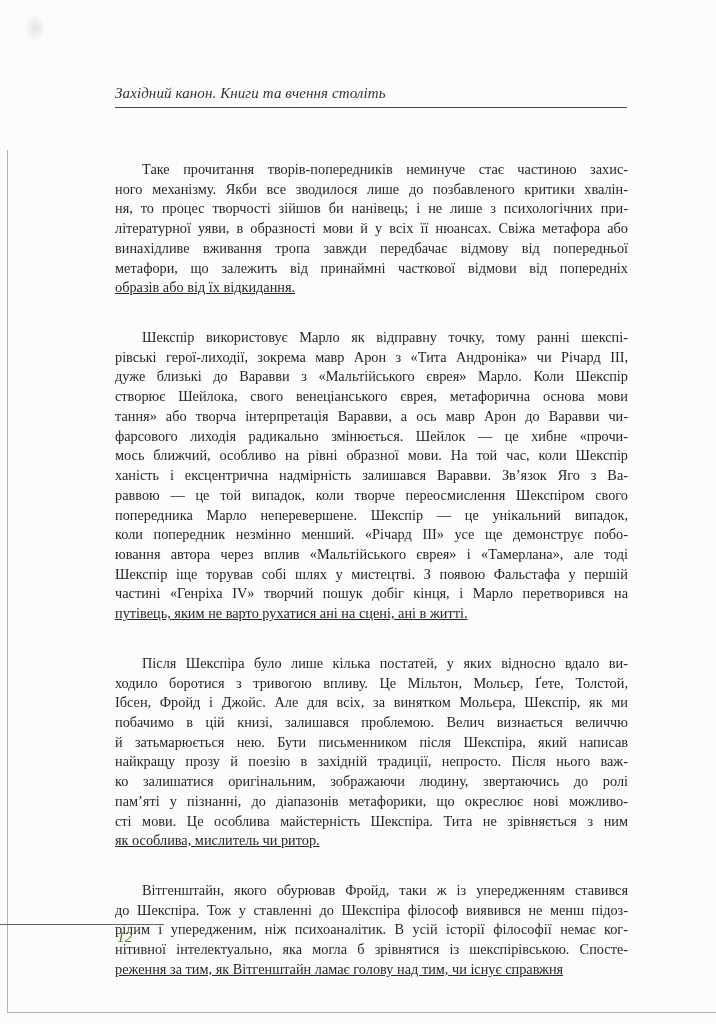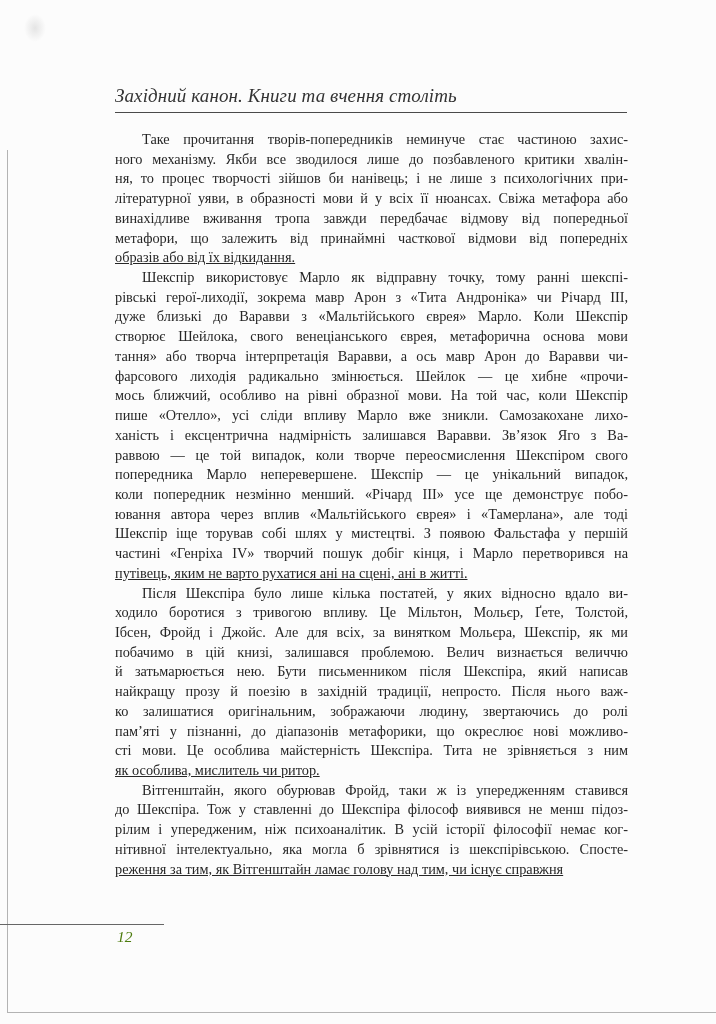--- a/index.html
+++ b/index.html
@@ -22,34 +22,34 @@
   .page-edge-left{
     position:absolute;left:7px;top:150px;width:1px;height:862px;
     background:var(--edge-color);
   }
   .page-edge-bottom{
     position:absolute;left:7px;top:1012px;width:709px;height:1px;
     background:var(--edge-color);
   }
   .running-header{
     position:absolute;left:115px;top:85px;width:512px;
-    font-style:italic;font-size:19px;color:#333;
+    font-style:italic;font-size:15px;color:#333;
     padding-bottom:5px;border-bottom:1px solid var(--rule-color);
     letter-spacing:.1px;white-space:nowrap;
   }
   .body-text{
     position:absolute;left:115px;top:130px;width:513px;
     font-size:14.3px;line-height:19.72px;
   }
   .paragraph{margin:0;}
   .line{
     text-align:justify;text-align-last:justify;
     word-spacing:-0.8px;overflow:hidden;height:19.72px;
   }
-  .line.indent{text-indent:27px;}
+  .line.indent{text-indent:27px;margin-top:30px;}
   .line.last{text-align-last:left;word-spacing:normal;text-decoration:underline;}
   .footer-rule{
     position:absolute;left:0;top:924px;width:164px;height:1px;
     background:#666;
   }
   .page-number{
     position:absolute;left:117px;top:928px;
     font-size:15.5px;color:#4d7c0f;font-style:italic;
   }
 </style>
@@ -73,21 +73,20 @@
       <div class="line last">образів або від їх відкидання.</div>
     </div>
     <div class="paragraph">
       <div class="line indent">Шекспір використовує Марло як відправну точку, тому ранні шекспі-</div>
       <div class="line">рівські герої-лиходії, зокрема мавр Арон з «Тита Андроніка» чи Річард III,</div>
       <div class="line">дуже близькі до Варавви з «Мальтійського єврея» Марло. Коли Шекспір</div>
       <div class="line">створює Шейлока, свого венеціанського єврея, метафорична основа мови</div>
       <div class="line">тання» або творча інтерпретація Варавви, а ось мавр Арон до Варавви чи-</div>
       <div class="line">фарсового лиходія радикально змінюється. Шейлок — це хибне «прочи-</div>
       <div class="line">мось ближчий, особливо на рівні образної мови. На той час, коли Шекспір</div>
-      <div class="line">пише «Отелло», усі сліди впливу Марло вже зникли. Самозакохане лихо-</div>
       <div class="line">ханість і ексцентрична надмірність залишався Варавви. Зв’язок Яго з Ва-</div>
       <div class="line">раввою — це той випадок, коли творче переосмислення Шекспіром свого</div>
       <div class="line">попередника Марло неперевершене. Шекспір — це унікальний випадок,</div>
       <div class="line">коли попередник незмінно менший. «Річард III» усе ще демонструє побо-</div>
       <div class="line">ювання автора через вплив «Мальтійського єврея» і «Тамерлана», але тоді</div>
       <div class="line">Шекспір іще торував собі шлях у мистецтві. З появою Фальстафа у першій</div>
       <div class="line">частині «Генріха IV» творчий пошук добіг кінця, і Марло перетворився на</div>
       <div class="line last">путівець, яким не варто рухатися ані на сцені, ані в житті.</div>
     </div>
     <div class="paragraph">

